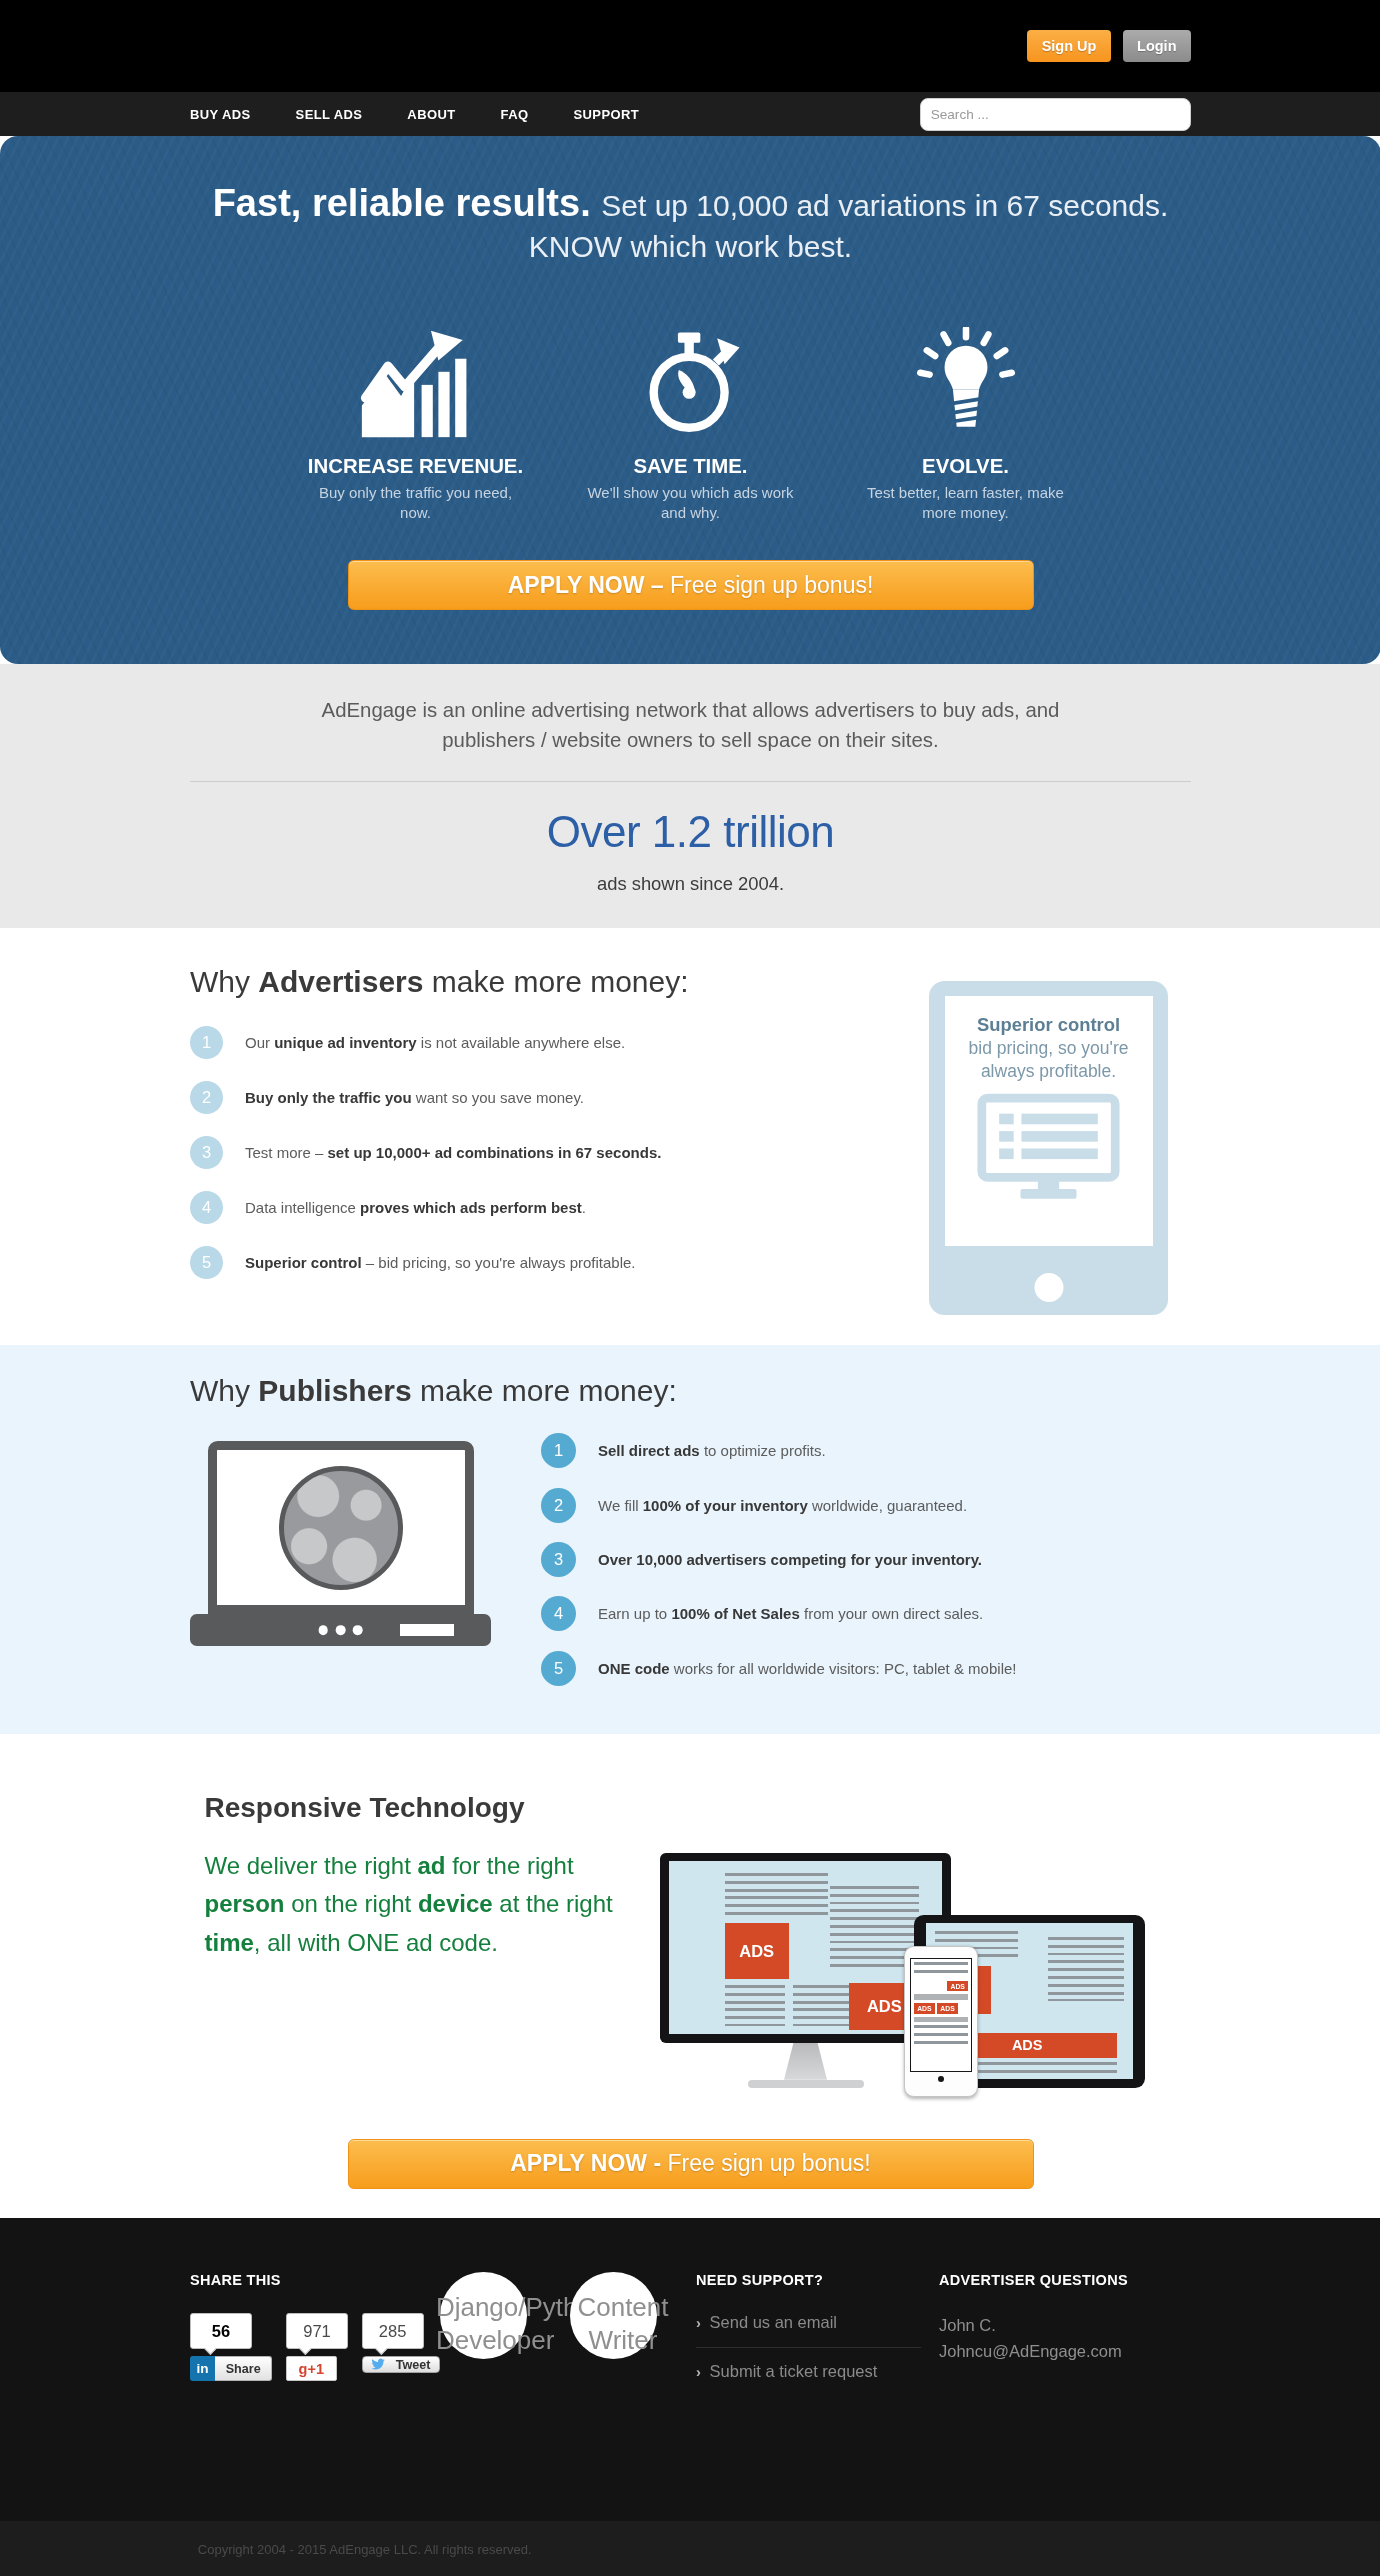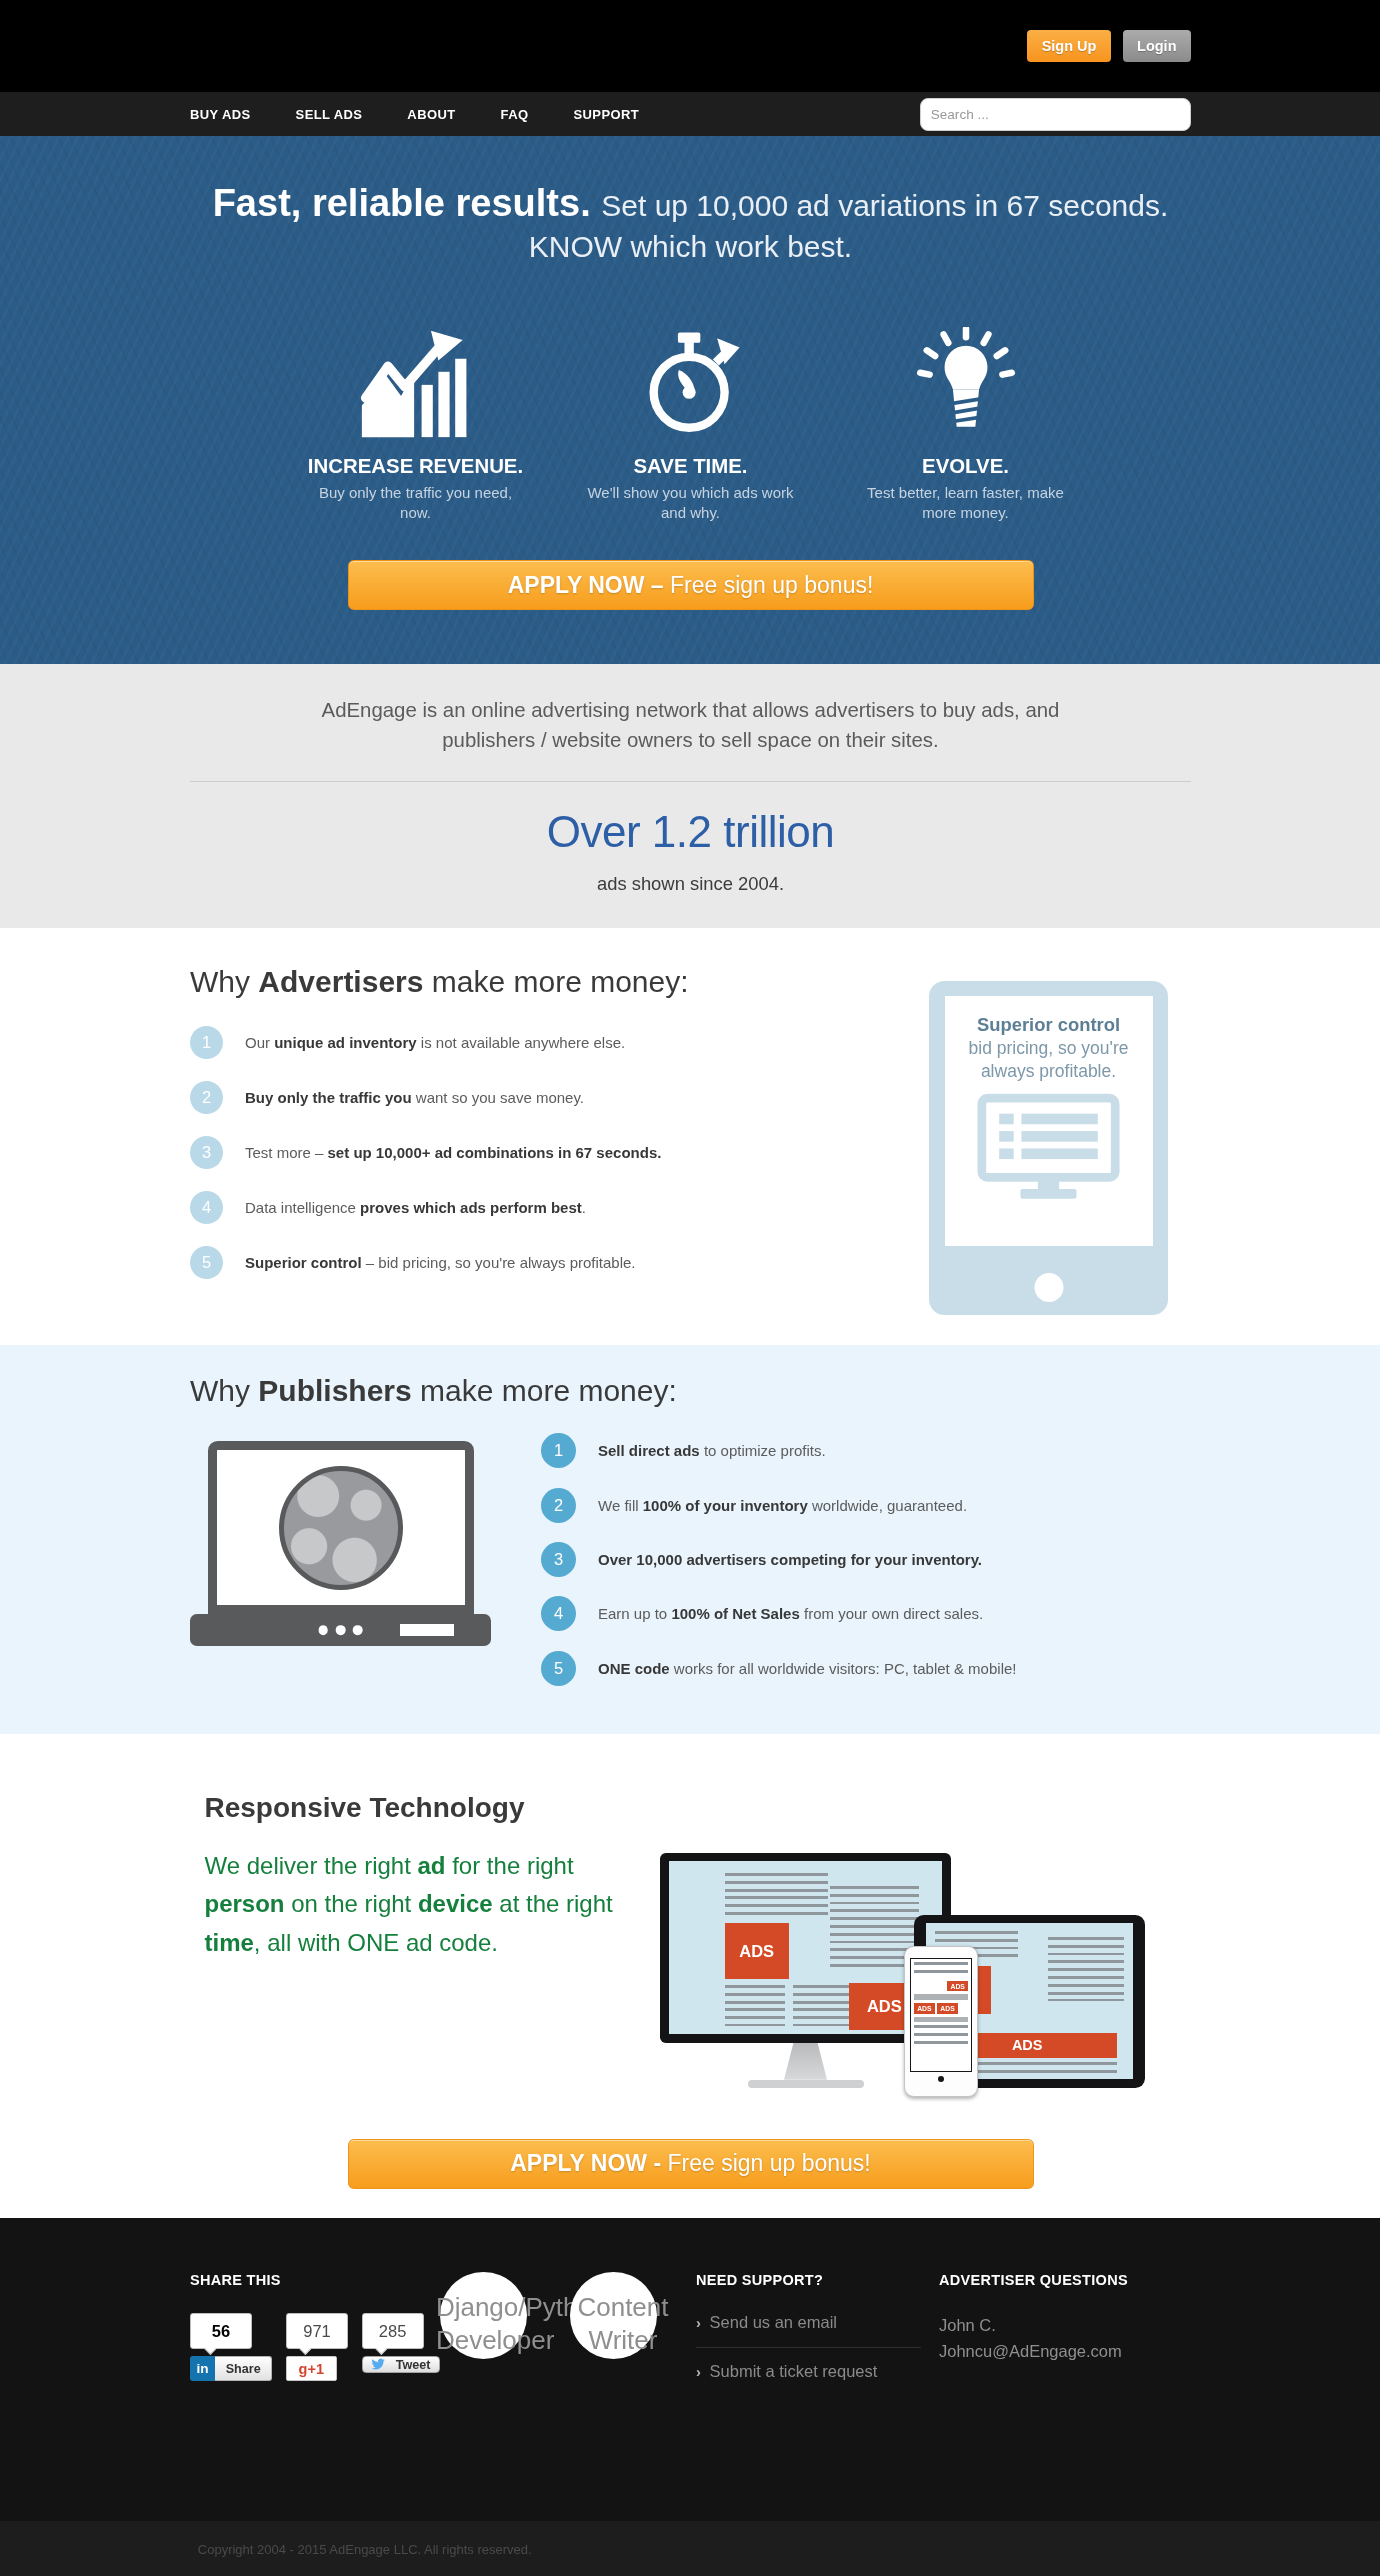--- a/index.html
+++ b/index.html
@@ -21,21 +21,21 @@
   .nav-menu { list-style:none; margin:0; padding:0; display:flex; }
   .nav-menu li { color:#fff; font-size:13px; font-weight:700; letter-spacing:0.4px; margin-right:45px; cursor:pointer; }
   .search-input { margin-left:auto; width:271px; height:33px; border:1px solid #cfcfcf; border-radius:8px;
     padding:0 9.7px; font-size:13.6px; color:#555; font-family:inherit; }
   .search-input::placeholder { color:#9a9a9a; }
 
   
   .hero { min-height:528px; background-color:#2b5c87;
     background-image: repeating-linear-gradient(115deg, rgba(255,255,255,.025) 0 2.9px, rgba(0,0,0,0) 2.9px 8.7px),
                       repeating-linear-gradient(245deg, rgba(0,0,0,.045) 0 1.9px, rgba(0,0,0,0) 1.9px 10.7px);
-    padding-top:43px; }
+    padding-top:43px;border-radius:18px; }
   .hero-title { text-align:center; color:#fff; margin:0; line-height:1.3; font-weight:300; }
   .hero-title .big { font-size:38px; font-weight:700; }
   .hero-title .light { font-size:30px; font-weight:300; color:#e9eff5; }
   .hero-title-2 { text-align:center; color:#e9eff5; font-size:30px; font-weight:300; margin-top:1.9px; }
   .features { display:flex; justify-content:center; margin-top:41px; }
   .feature { width:275px; text-align:center; color:#fff; }
   .feature .icon-box { height:134px; display:flex; align-items:flex-end; justify-content:center; }
   .feature h3 { font-size:20.4px; margin:15.5px 0 4.8px; font-weight:700; }
   .feature p { font-size:15px; margin:0 auto; width:213px; line-height:1.35; color:#c6d3e0; }
   .cta { display:block; width:686px; margin:37px auto 0; padding:10.7px 0; text-align:center; cursor:pointer;

